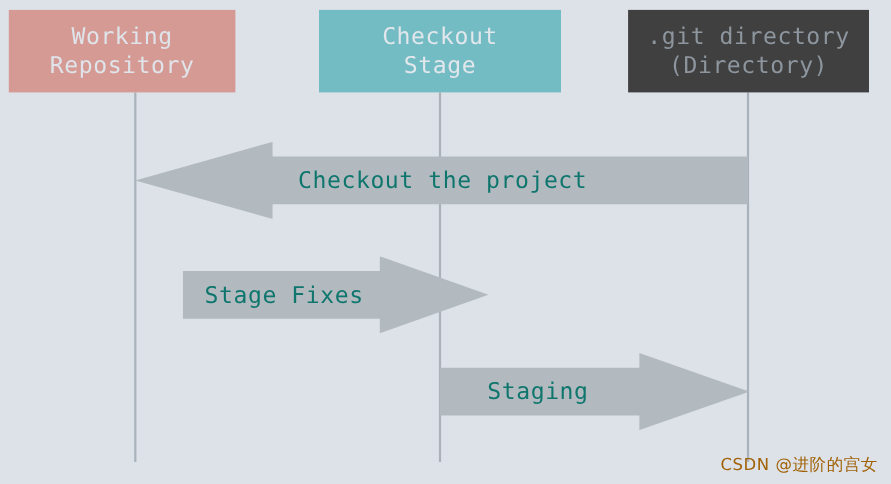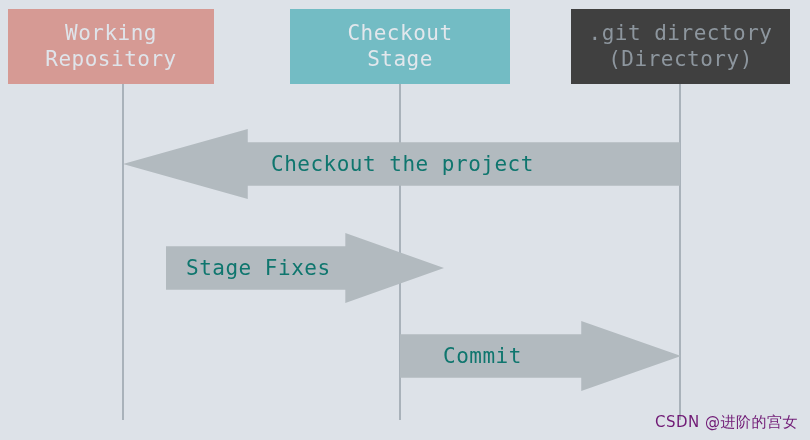--- a/index.html
+++ b/index.html
@@ -127,21 +127,21 @@
   }
   #arrow-commit .arrow-label { margin-left: 43px; }
 
   
   #watermark {
     position: absolute;
     right: 12px;
     bottom: 8px;
     font-family: "DejaVu Sans", sans-serif;
     font-size: 15px;
-    color: #701a75;
+    color: #a16207;
     white-space: pre;
     letter-spacing: 0.5px;
   }
 </style>
 </head>
 <body>
 
 <div id="diagram">
 
   <div class="lifeline" id="lifeline-working"></div>
@@ -168,18 +168,18 @@
     <span class="arrow-label">Checkout the project</span>
   </div>
 
   <div class="arrow arrow-right" id="arrow-stage">
     <div class="arrow-shape"></div>
     <span class="arrow-label">Stage Fixes</span>
   </div>
 
   <div class="arrow arrow-right" id="arrow-commit">
     <div class="arrow-shape"></div>
-    <span class="arrow-label">Commit</span>
+    <span class="arrow-label">Staging</span>
   </div>
 
   <div id="watermark">CSDN @进阶的宫女</div>
 
 </div>
 
 </body></html>

